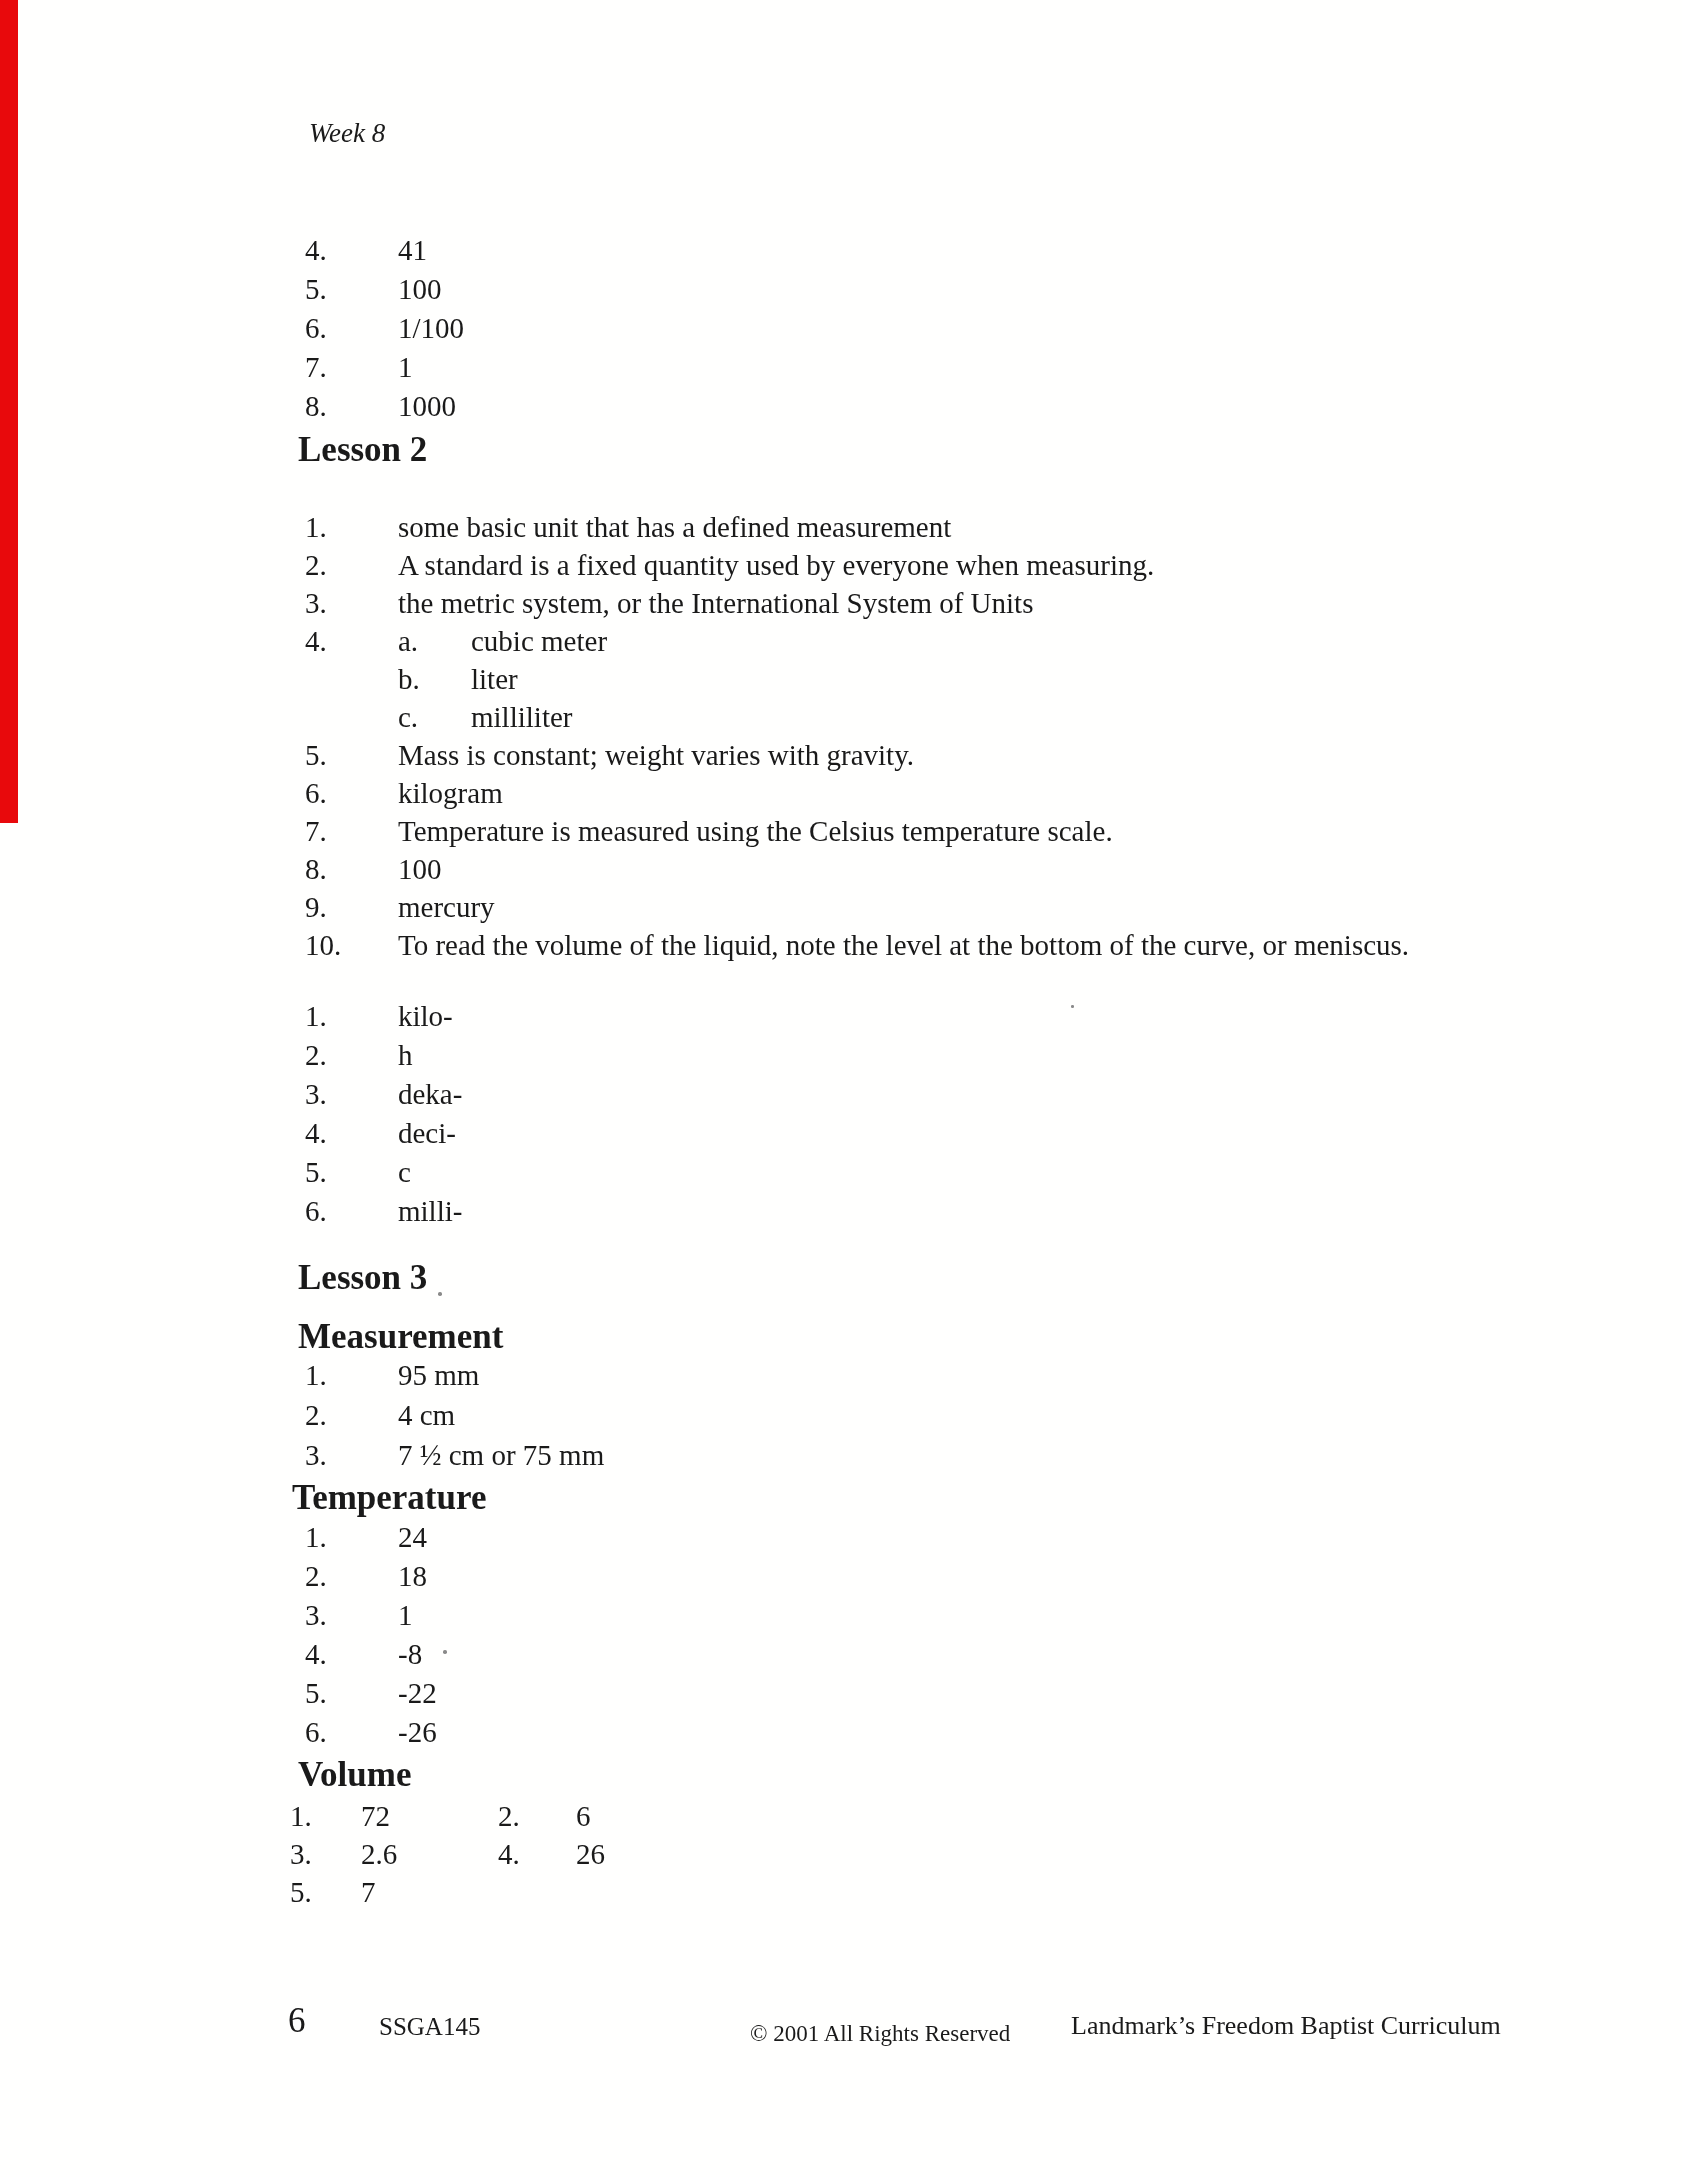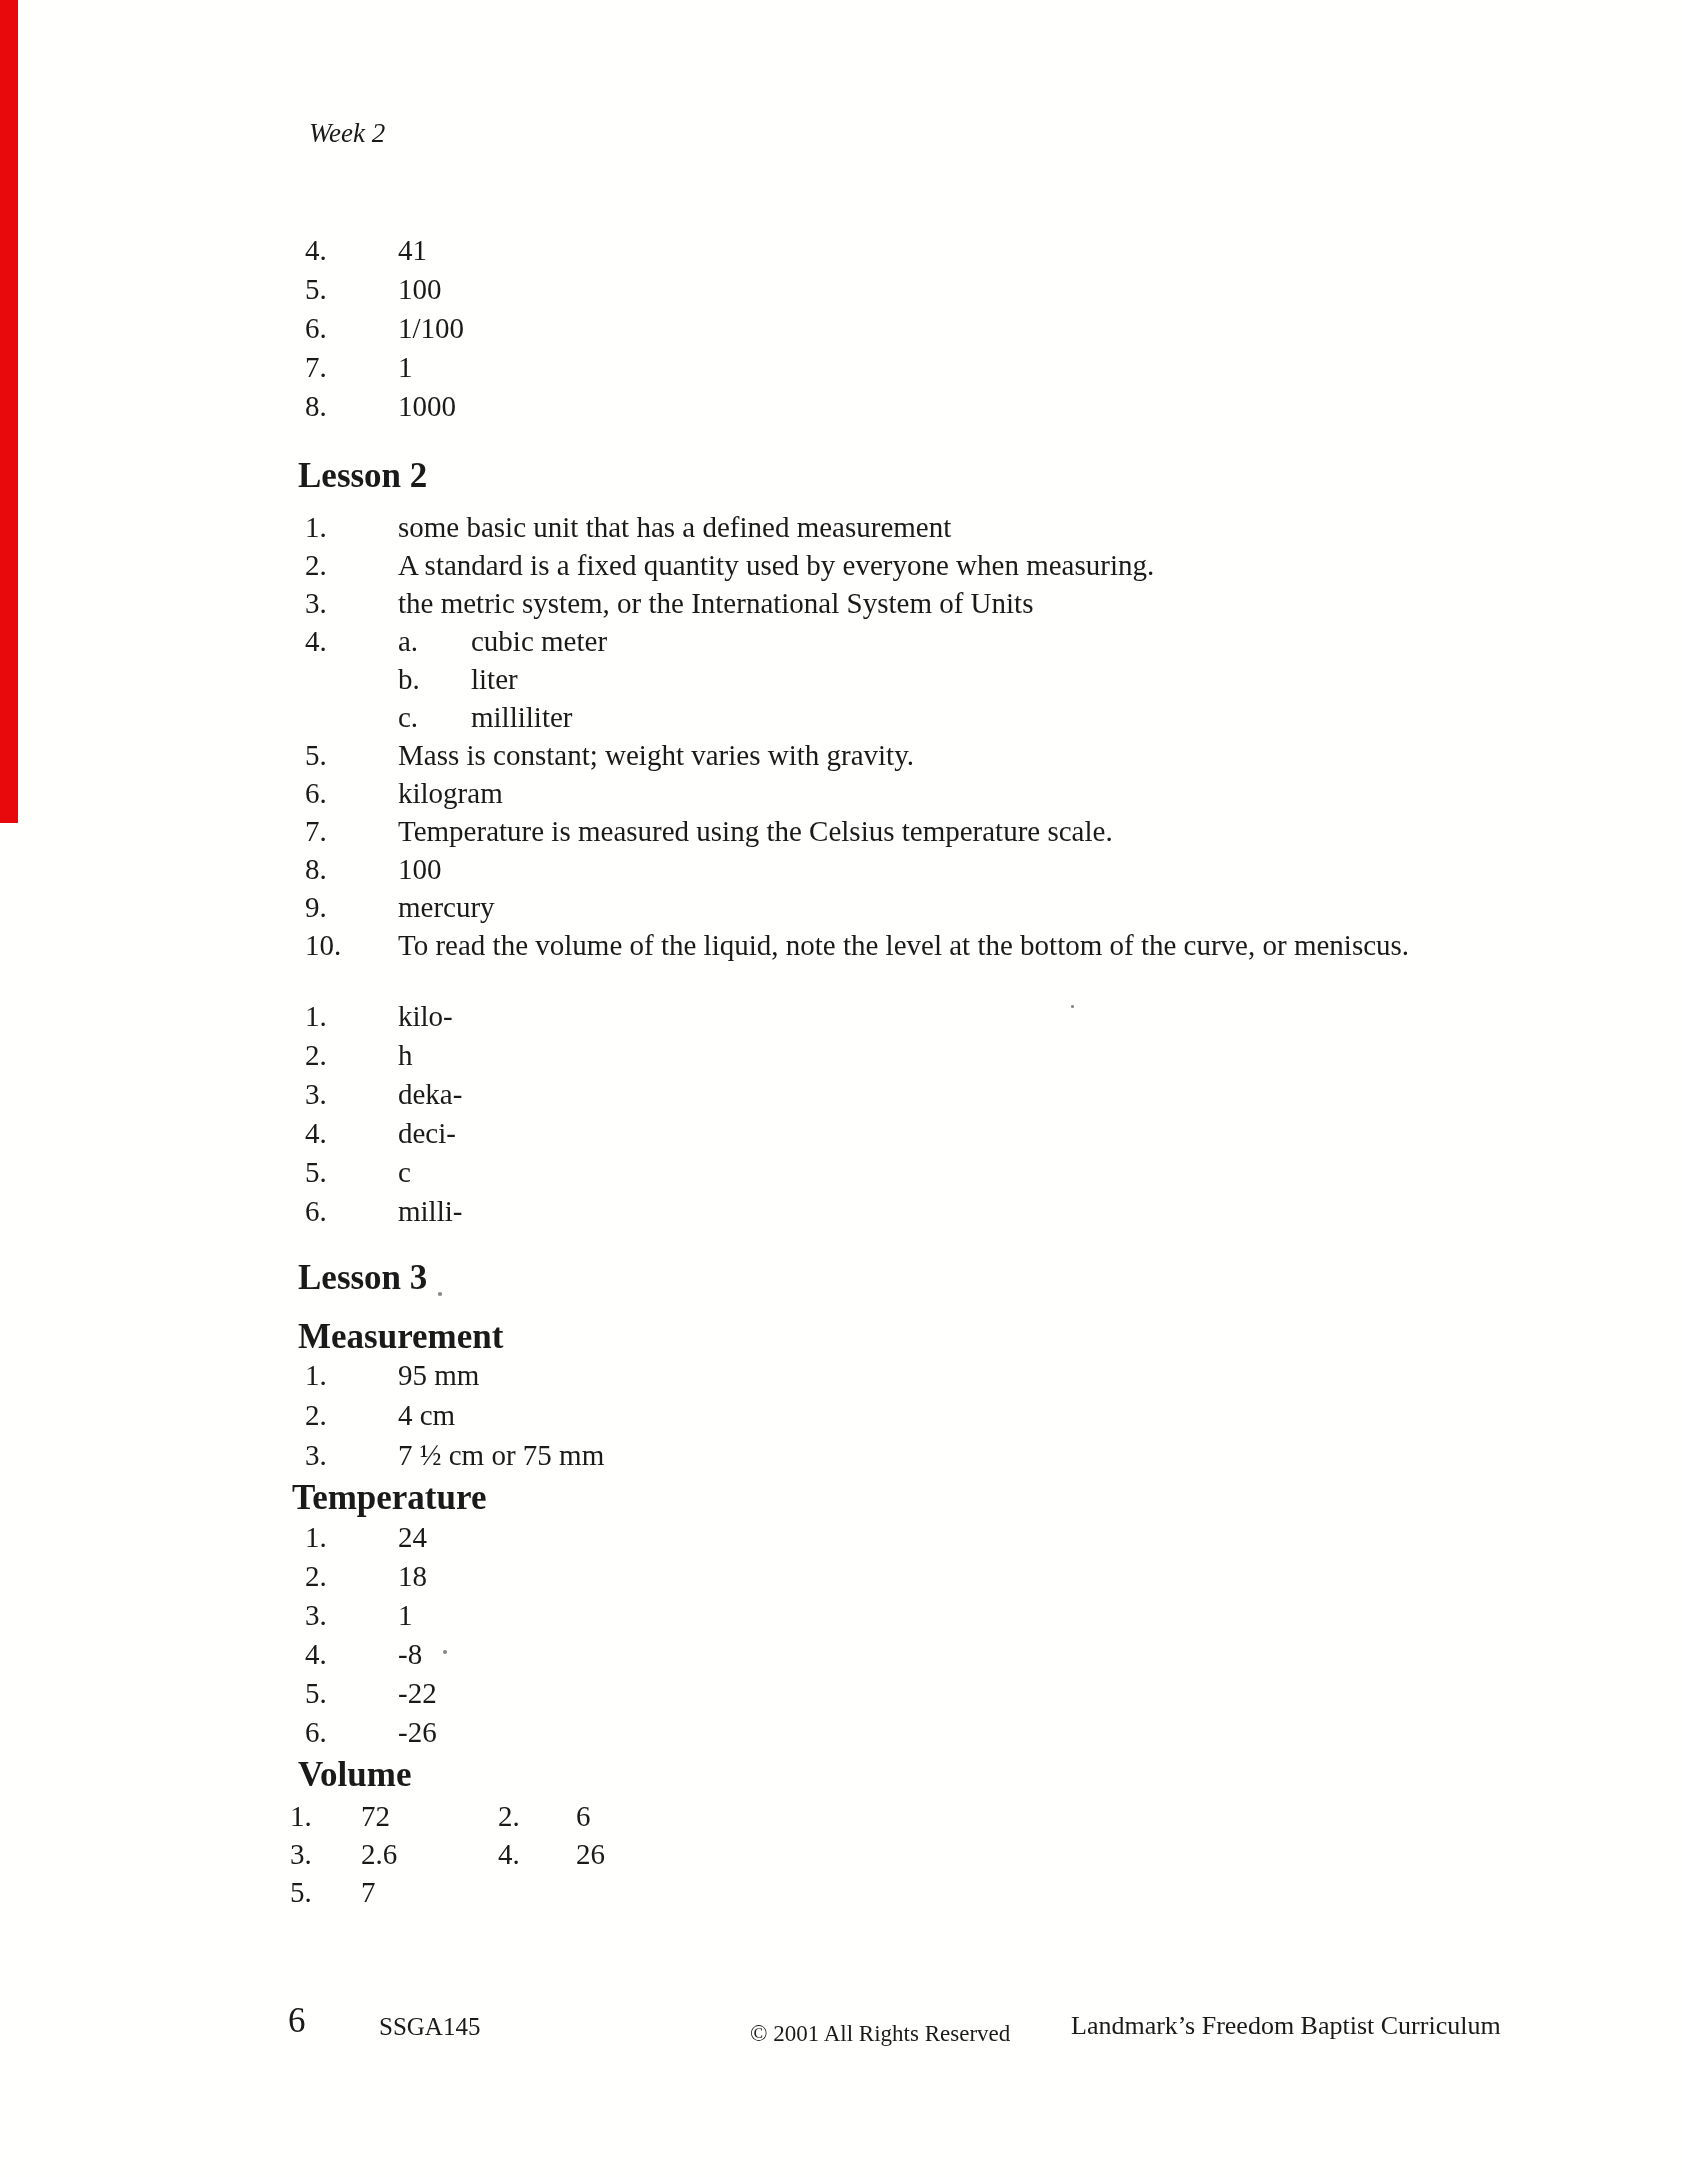--- a/index.html
+++ b/index.html
@@ -27,21 +27,21 @@
   .publisher{left:1071px;top:2011px;font-size:26px;height:29px;line-height:29px;}
   .speck{position:absolute;background:#8a8a8a;border-radius:50%;}
 </style>
 </head>
 <body>
 
 <div class="page">
 
   <div class="ribbon"></div>
 
-  <div class="week">Week 2</div>
+  <div class="week">Week 8</div>
 
   <div class="list" style="left:305px;top:231px;">
     <div class="row">
         <span class="num">4.</span>
         <span>41</span>
       </div>
     <div class="row">
         <span class="num">5.</span>
         <span>100</span>
       </div>
@@ -52,21 +52,21 @@
     <div class="row">
         <span class="num">7.</span>
         <span>1</span>
       </div>
     <div class="row">
         <span class="num">8.</span>
         <span>1000</span>
       </div>
   </div>
 
-  <div class="heading" style="left:298px;top:456px;">Lesson 2</div>
+  <div class="heading" style="left:298px;top:430px;">Lesson 2</div>
 
   <div class="list" style="left:305px;top:508px;">
     <div class="row h44">
         <span class="num">1.</span>
         <span>some basic unit that has a defined measurement</span>
       </div>
     <div class="row h44">
         <span class="num">2.</span>
         <span>A standard is a fixed quantity used by everyone when measuring.</span>
       </div>

